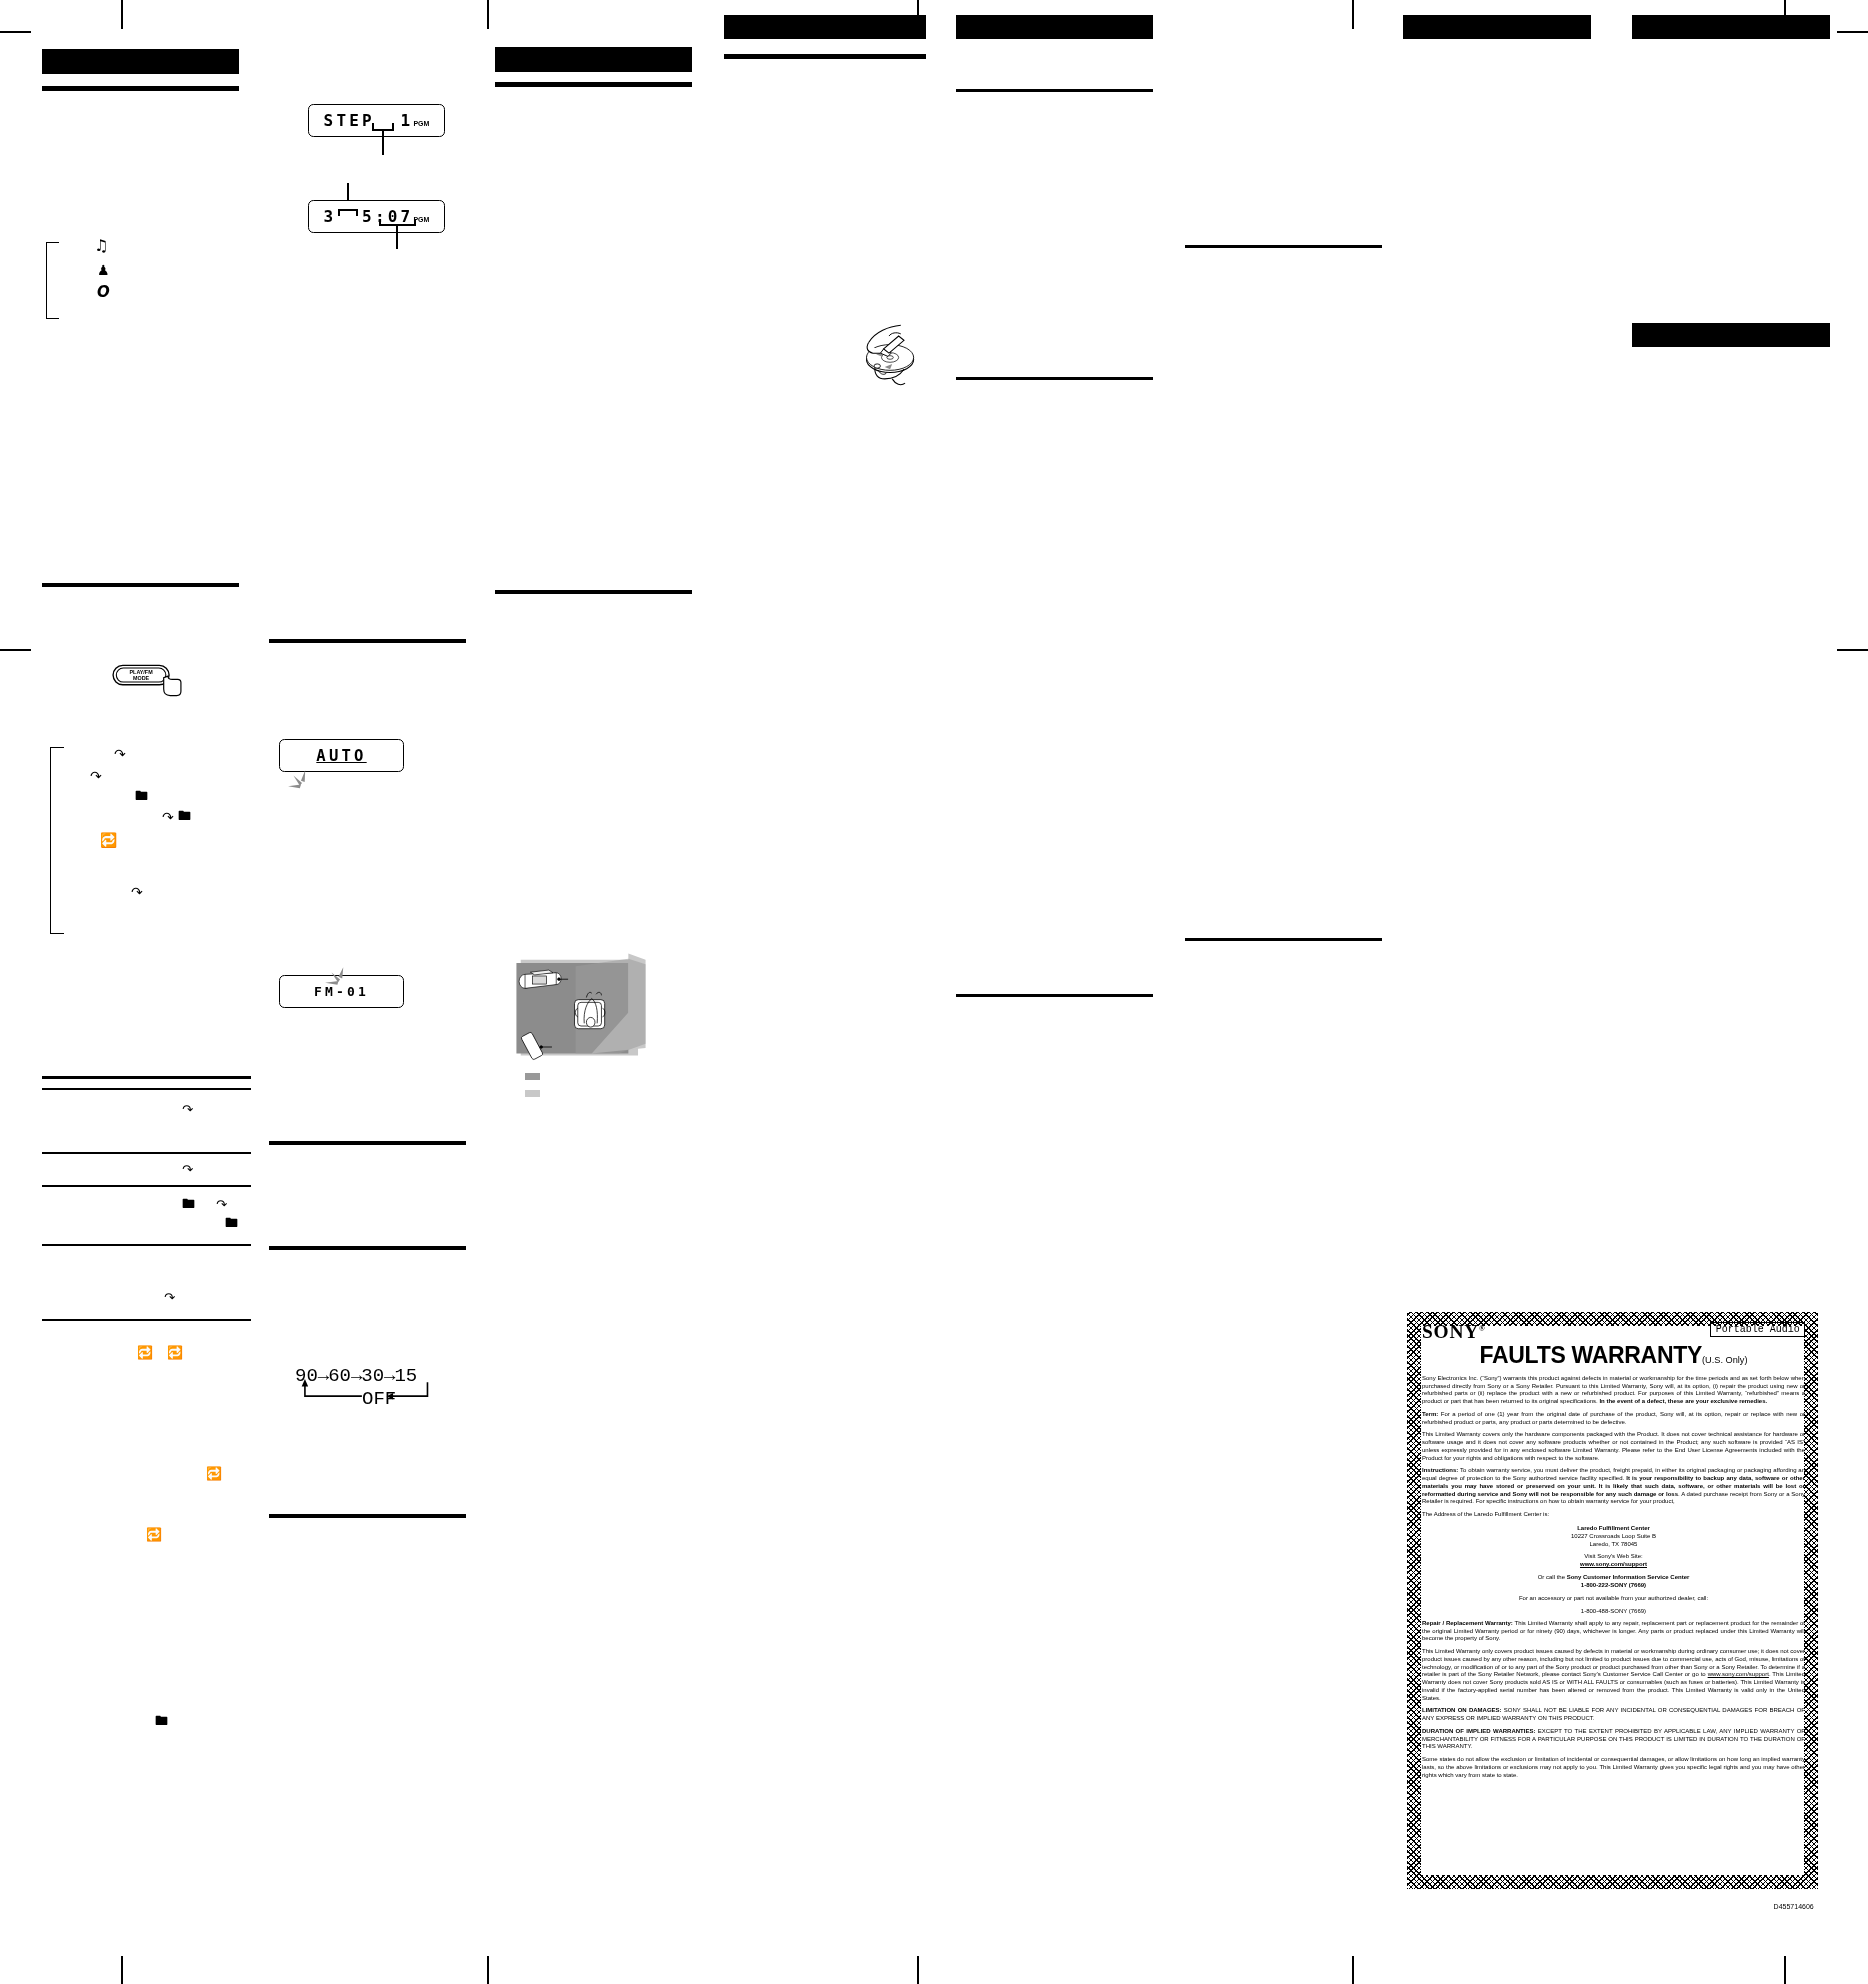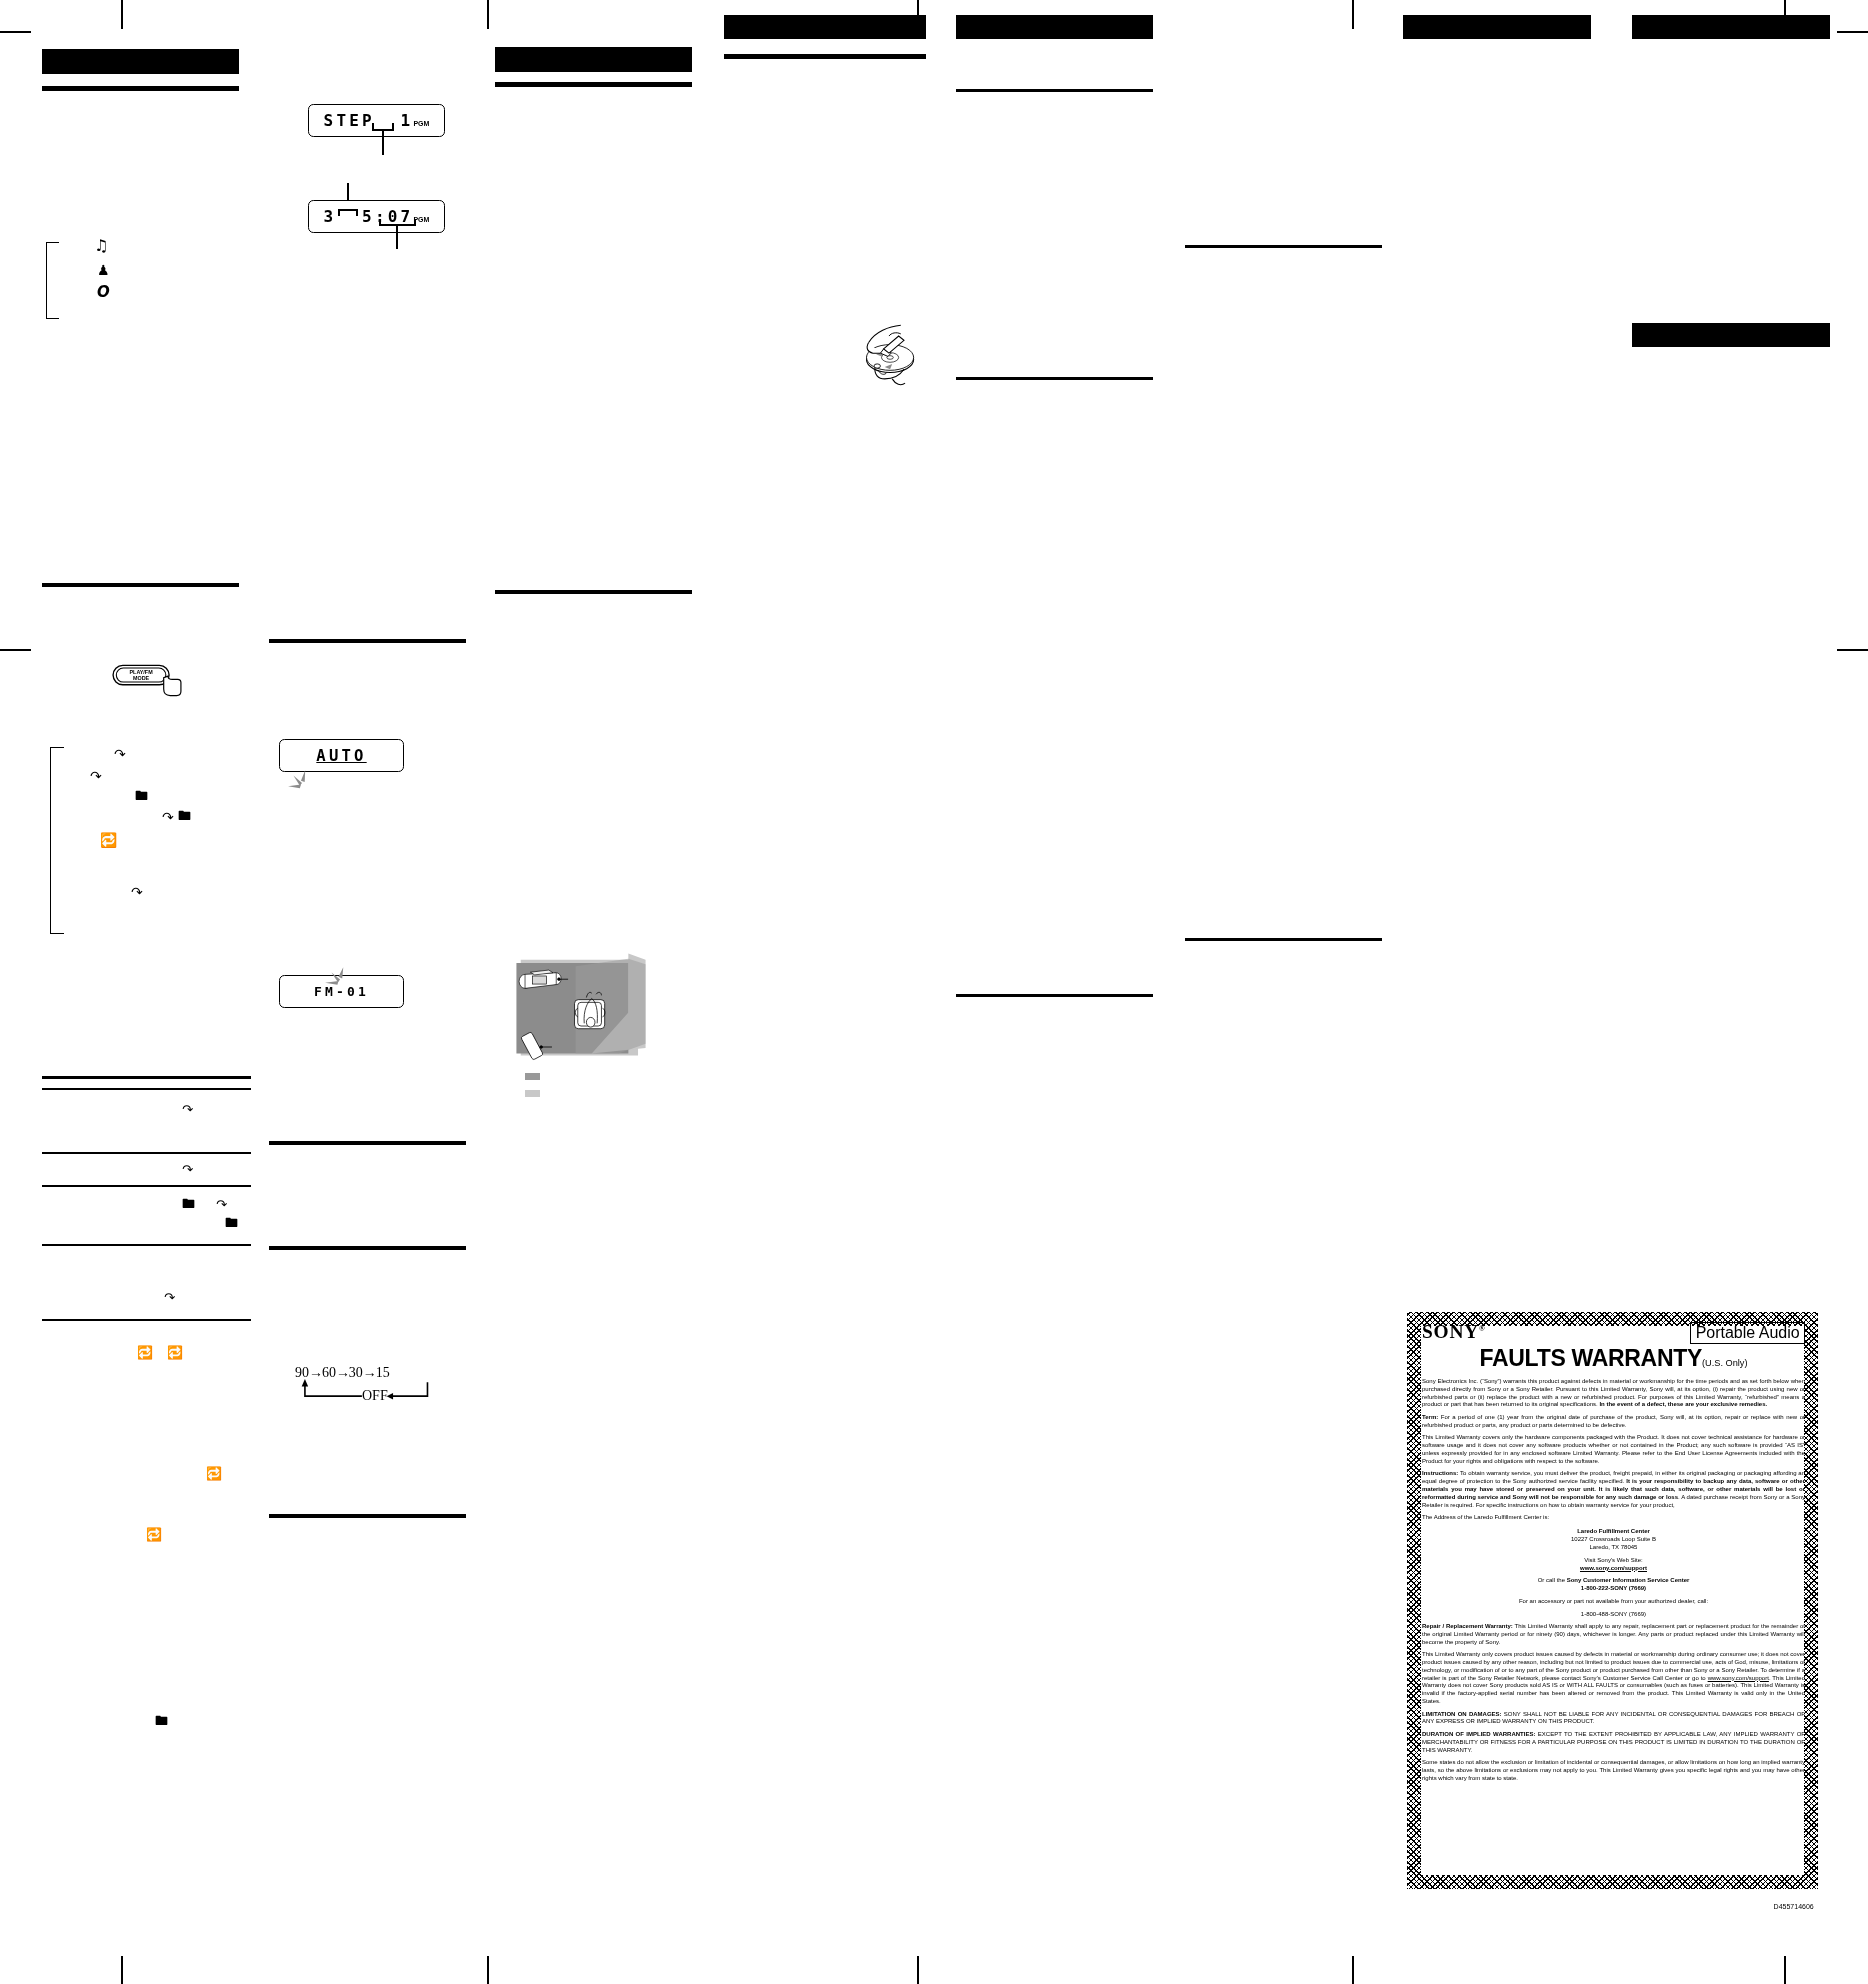--- a/index.html
+++ b/index.html
@@ -31,35 +31,35 @@
       background:
         repeating-linear-gradient(45deg,#000 0 1.1px,transparent 1.1px 3.8px),
         repeating-linear-gradient(-45deg,#000 0 1.1px,transparent 1.1px 3.8px);
       background-color:#fff;}
   #warranty .inner{position:absolute;left:14px;top:14px;right:14px;bottom:14px;background:#fff;}
   #warranty .pad{position:absolute;left:15px;top:9.7px;right:13px;bottom:5.4px;}
   .w-head{display:flex;align-items:flex-start;justify-content:space-between;}
   .sony-logo{font-family:"Liberation Serif",serif;font-weight:bold;font-size:19.4px;
              letter-spacing:0.8px;line-height:1;}
   .sony-logo sup{font-size:7.5px;letter-spacing:0;}
-  .portable-box{border:1.1px solid #000;padding:1.1px 4.3px;font-size:16px;line-height:1.15;
-                font-family:Liberation Sans, sans-serif;text-align:center;}
+  .portable-box{border:1.1px solid #000;padding:1.1px 4.3px;font-size:10px;line-height:1.15;
+                font-family:Liberation Mono, monospace;text-align:center;}
   .w-title{text-align:center;font-weight:bold;font-size:23px;line-height:1;margin:3.2px 0 7.5px 0;
            letter-spacing:-0.3px;font-family:"Liberation Sans",sans-serif;}
   .w-title .us{font-size:9.2px;font-weight:normal;letter-spacing:0;}
   .w-p{font-size:6px;line-height:1.30;text-align:justify;margin:0 0 4.8px 0;
        font-family:"Liberation Sans",sans-serif;}
   .w-b{font-weight:bold;}
   .w-u{text-decoration:underline;}
   .w-addr{font-size:6px;line-height:1.34;text-align:center;margin:0 0 4.8px 0;}
   .w-code{position:absolute;right:4.3px;bottom:-20.5px;font-size:7px;}
   
   .tbl-rule{position:absolute;background:#000;}
   
-  .timer{position:absolute;font-family:Liberation Serif, serif;font-size:14px;color:#000;}
+  .timer{position:absolute;font-family:Liberation Mono, monospace;font-size:19px;color:#000;}
   
   .room{position:absolute;}
   .swatch{position:absolute;}
 </style>
 </head>
 <body>
 
 <div id="page">
 
   <div class="abs cropmark" style="left:121px;top:0;width:1.6px;height:29px;"></div>

